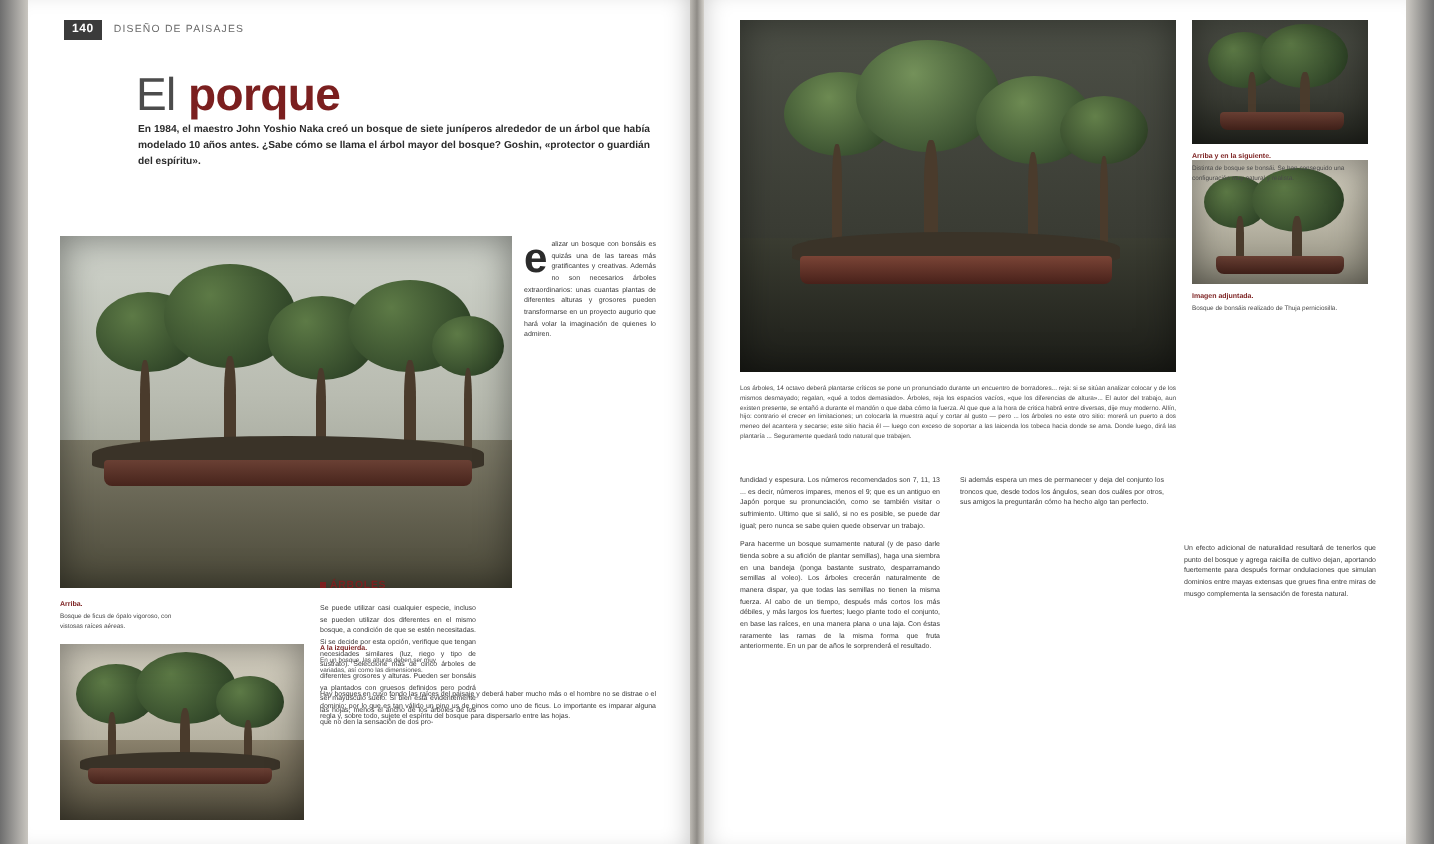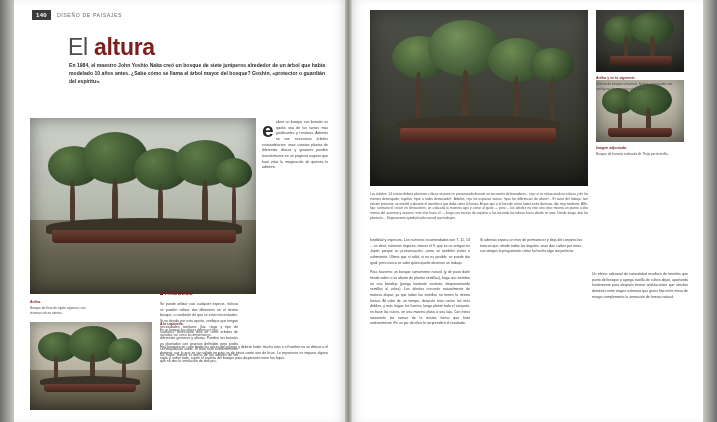--- a/index.html
+++ b/index.html
@@ -205,21 +205,21 @@
   <div class="edge-right"></div>
 
   <div class="page page-left">
 
     <div class="runhead">
       <span class="folio">140</span>
       <span class="runhead-text">Diseño de Paisajes</span>
     </div>
 
     <div class="title">
-      <span>El </span><b>altura</b>
+      <span>El </span><b>porque</b>
     </div>
 
     <div class="standfirst">En 1984, el maestro John Yoshio Naka creó un bosque de siete juníperos alrededor de un árbol que había modelado 10 años antes. ¿Sabe cómo se llama el árbol mayor del bosque? Goshin, «protector o guardián del espíritu».</div>
 
     <div class="photo" style="left:16px; top:118px; width:226px; height:176px;">
       <div class="sky-soft" style="position:absolute;inset:0;"></div>
       <div style="position:absolute;left:0;top:58%;width:100%;height:42%;background:linear-gradient(180deg,#7d7a68,#4a4838);"></div>
 
       <div class="foliage" style="left:18px;  top:28px; width:52px; height:40px;"></div>
       <div class="trunk" style="left:40px;  top:62px; width:5px;  height:46px;"></div>

